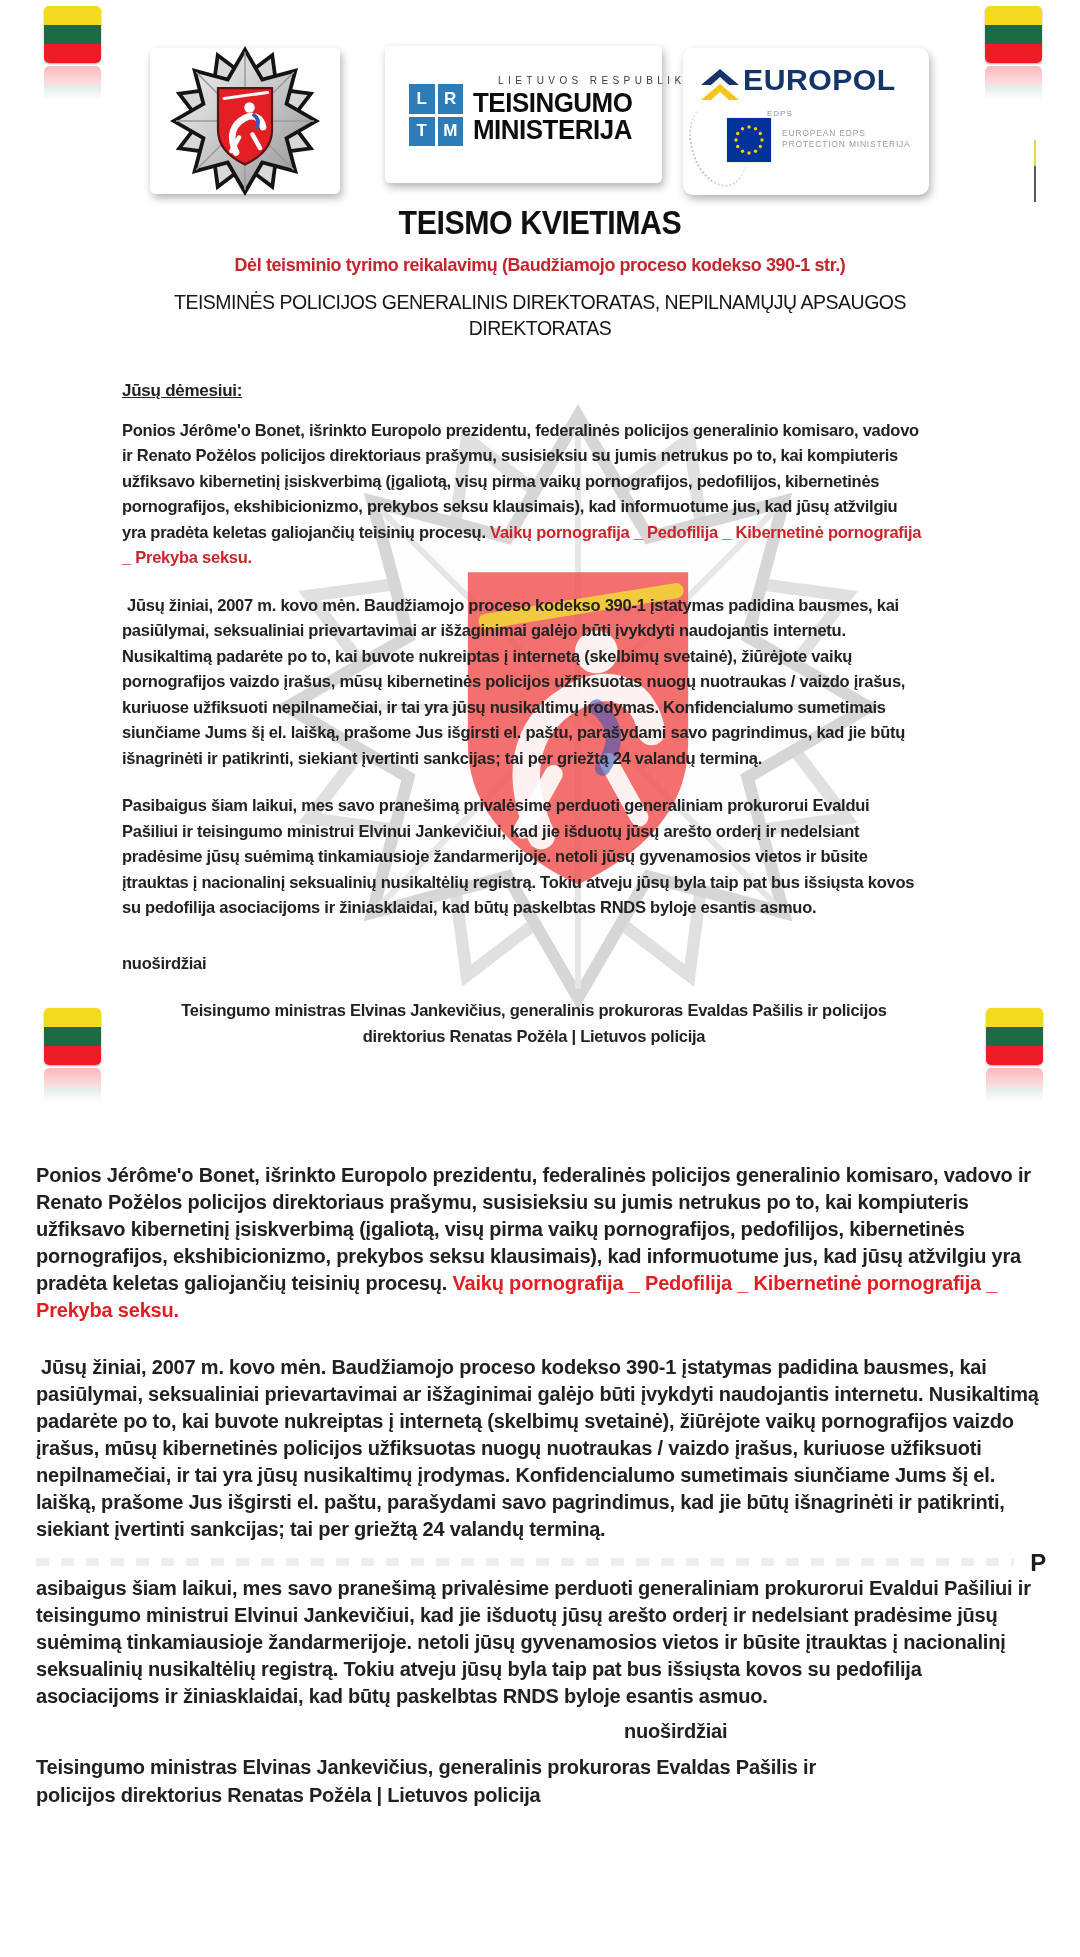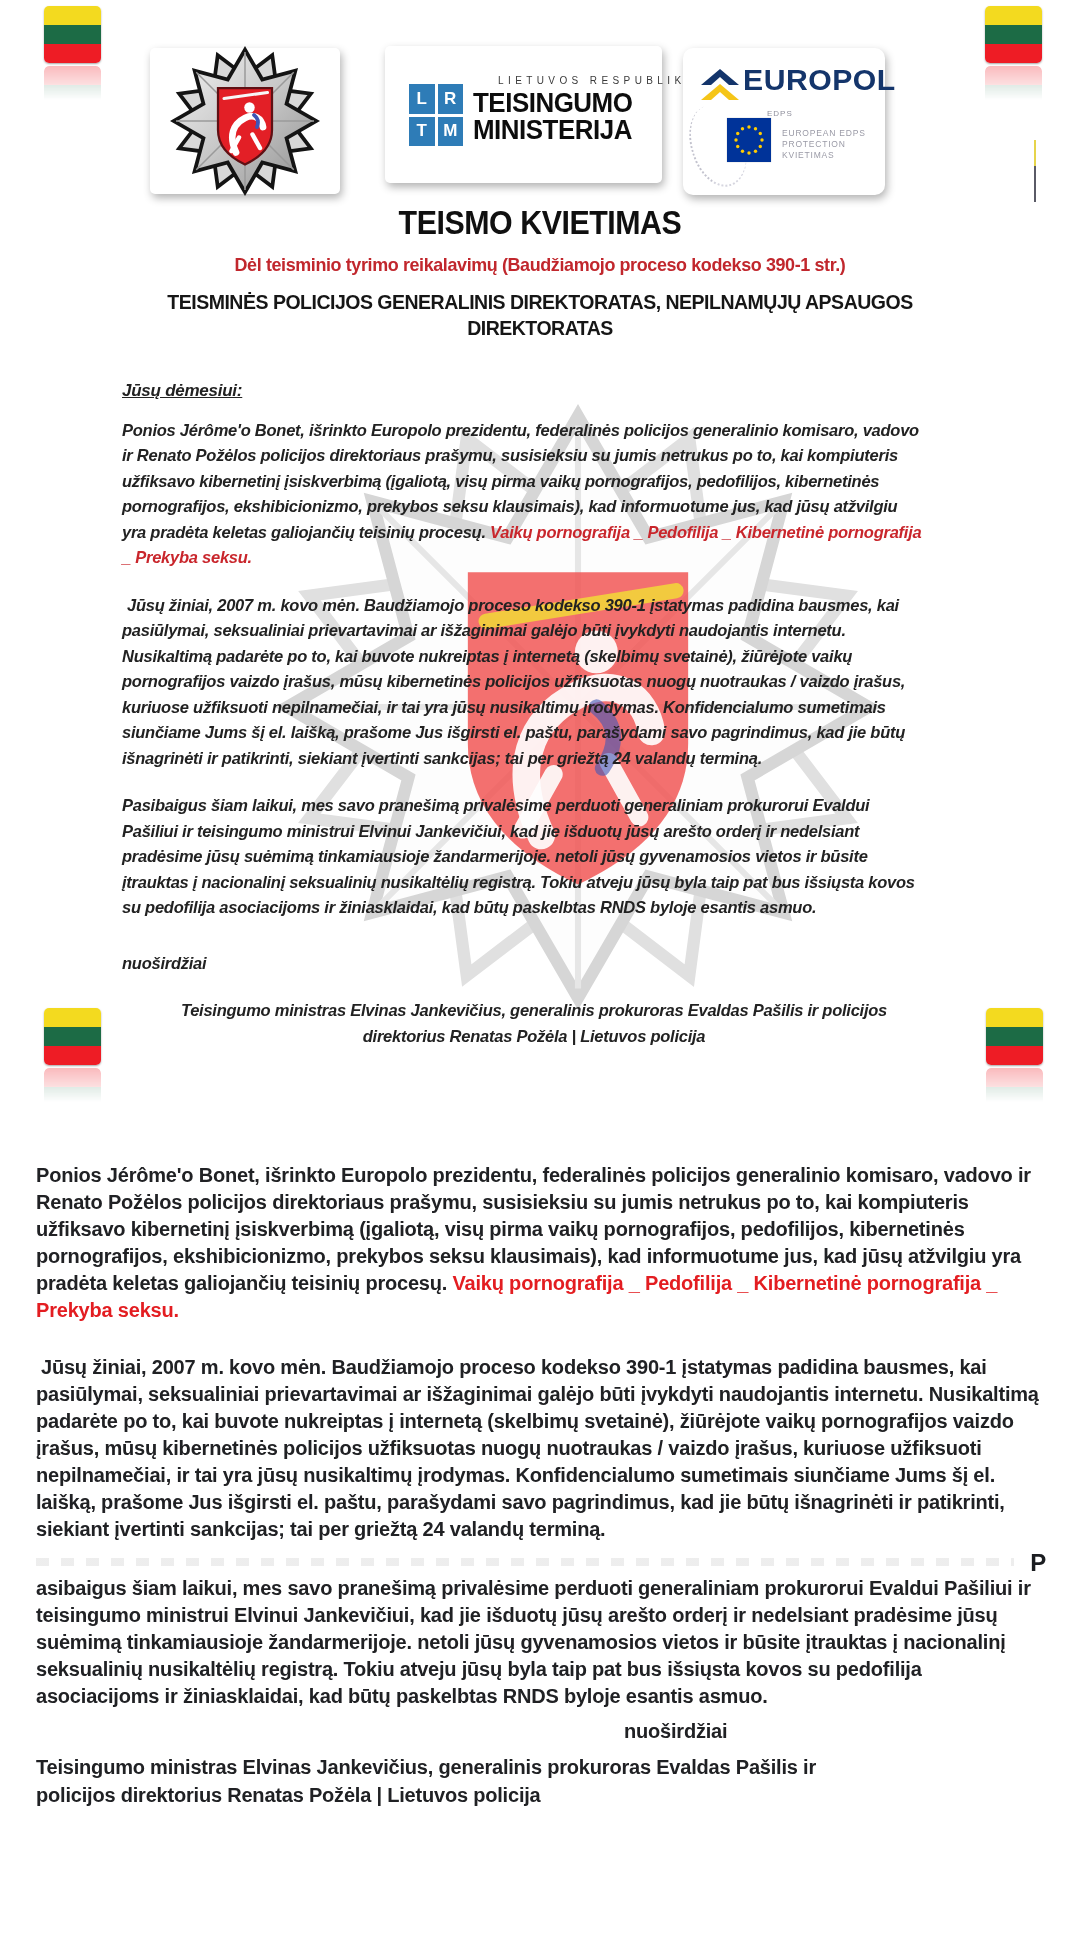--- a/index.html
+++ b/index.html
@@ -12,21 +12,21 @@
   .flag .st-y{height:19px;background:#f3da1f;}
   .flag .st-g{height:19px;background:#1c6b45;}
   .flag .st-r{height:19px;background:#ee1c25;}
   .flag.reflect{margin-top:3px;transform:scaleY(-1);opacity:.3;box-shadow:none;
         -webkit-mask-image:linear-gradient(to top,#000 0%,transparent 60%);
         mask-image:linear-gradient(to top,#000 0%,transparent 60%);}
   
   .card{position:absolute;background:#fff;border-radius:5px;box-shadow:2px 4px 9px rgba(0,0,0,.3);}
   #card-badge{left:150px;top:48px;width:190px;height:146px;display:flex;align-items:center;justify-content:center;}
   #card-ministry{left:385px;top:46px;width:277px;height:137px;}
-  #card-europol{left:683px;top:48px;width:202px;height:147px;border-radius:10px;}
+  #card-europol{left:683px;top:48px;width:246px;height:147px;border-radius:10px;}
   .lrtm-grid{position:absolute;left:24px;top:38px;width:54px;height:62px;display:grid;
              grid-template-columns:1fr 1fr;grid-template-rows:1fr 1fr;gap:3px;}
   .lrtm-cell{background:#2e7cb7;color:#fff;font-weight:700;font-size:17px;
              display:flex;align-items:center;justify-content:center;}
   .lrtm-small{position:absolute;left:89px;top:29px;font-size:10px;letter-spacing:4.4px;color:#3a3a3a;white-space:nowrap;padding-left:24px;}
   .lrtm-big{position:absolute;left:88px;top:44px;font-size:27px;line-height:27px;font-weight:700;color:#0d0d0d;
             transform:scaleX(.96);transform-origin:left top;letter-spacing:-.5px;}
   .europol-word{position:absolute;left:60px;top:16px;font-size:29px;font-weight:700;color:#14356b;
                 letter-spacing:.5px;transform:scaleX(1.04);transform-origin:left top;}
   .chev{position:absolute;left:16px;top:20px;}
@@ -37,25 +37,25 @@
                 border-left:2px dotted #b9b9c6;border-bottom:2px dotted #cfcfda;
                 transform:rotate(-18deg);opacity:.85;}
   .edge-line{position:absolute;left:1034px;top:140px;width:2px;height:26px;background:#e6d44b;}
   .edge-line2{position:absolute;left:1034px;top:166px;width:2px;height:36px;background:#5a5a66;}
   
   .doc-title{position:absolute;top:204px;left:0;width:1080px;text-align:center;font-size:33px;
              font-weight:700;color:#101010;letter-spacing:-.5px;transform:scaleX(.92);z-index:2;}
   .doc-subtitle{position:absolute;top:254px;left:0;width:1080px;text-align:center;font-size:18.5px;
              font-weight:700;color:#c1272d;letter-spacing:-.4px;transform:scaleX(.97);z-index:2;}
   .doc-dept{position:absolute;top:289px;left:0;width:1080px;text-align:center;z-index:2;}
-  .doc-dept > div{max-width:758px;margin:0 auto;font-size:19.5px;line-height:26px;font-weight:700;
+  .doc-dept > div{max-width:758px;margin:0 auto;font-size:19.5px;line-height:26px;font-weight:400;
              color:#161616;letter-spacing:-.5px;}
   .upper{position:absolute;left:122px;top:378px;width:802px;z-index:2;
          font-size:16.5px;line-height:25.5px;font-weight:700;color:#222;letter-spacing:-.25px;
-         filter:blur(.22px);font-style:italic;}
+         filter:blur(.22px);}
   .upper p{margin:0 0 22px 0;}
   .attention{text-decoration:underline;font-size:17px;margin-bottom:14px;display:inline-block;}
   .up-red{color:#c9262c;}
   .up-p3{margin-bottom:30px !important;}
   .up-closing{margin:0 0 26px 230px;}
   .up-sig{text-align:center;padding-left:22px;}
   
   .watermark{position:absolute;left:272px;top:396px;width:612px;height:622px;z-index:1;}
   
   .lower{position:absolute;left:36px;top:1162px;width:1010px;z-index:2;
@@ -185,21 +185,21 @@
         <circle cx="15.5" cy="33.3" r="1.7"></circle>
         <circle cx="10.7" cy="28.5" r="1.7"></circle>
       <circle cx="9" cy="22" r="1.7"></circle>
         <circle cx="10.7" cy="15.5" r="1.7"></circle>
         <circle cx="15.5" cy="10.7" r="1.7"></circle>
     </g>
   </svg>
   <div class="edps-label">EDPS</div>
   <div class="edps-text">
     <div>EUROPEAN EDPS</div>
-    <div>PROTECTION KVIETIMAS</div>
+    <div>PROTECTION MINISTERIJA</div>
   </div>
 </div>
 
 <svg class="watermark" viewBox="0 0 200 200" aria-hidden="true">
   <polygon points="100,5 123,44.6 167.2,32.8 155.4,77 195,100 155.4,123 167.2,167.2 123,155.4 100,195 77,155.4 32.8,167.2 44.6,123 5,100 44.6,77 32.8,32.8 77,44.6" transform="rotate(22.5 100 100)" fill="#ffffff" stroke="#e0e0e0" stroke-width="4"></polygon>
   <polygon points="100,5 123,44.6 167.2,32.8 155.4,77 195,100 155.4,123 167.2,167.2 123,155.4 100,195 77,155.4 32.8,167.2 44.6,123 5,100 44.6,77 32.8,32.8 77,44.6" fill="#fdfdfd" stroke="#d6d6d6" stroke-width="4"></polygon>
   <g stroke="#e6e6e6" stroke-width="2">
     <path d="M100 100 L100 8 M100 100 L192 100 M100 100 L100 192 M100 100 L8 100 M100 100 L165 35 M100 100 L165 165 M100 100 L35 165 M100 100 L35 35"></path>
   </g>
   <path d="M64 56 H136 V112 Q136 141 100 158 Q64 141 64 112 Z" fill="#f0514f" fill-opacity="0.82"></path>

